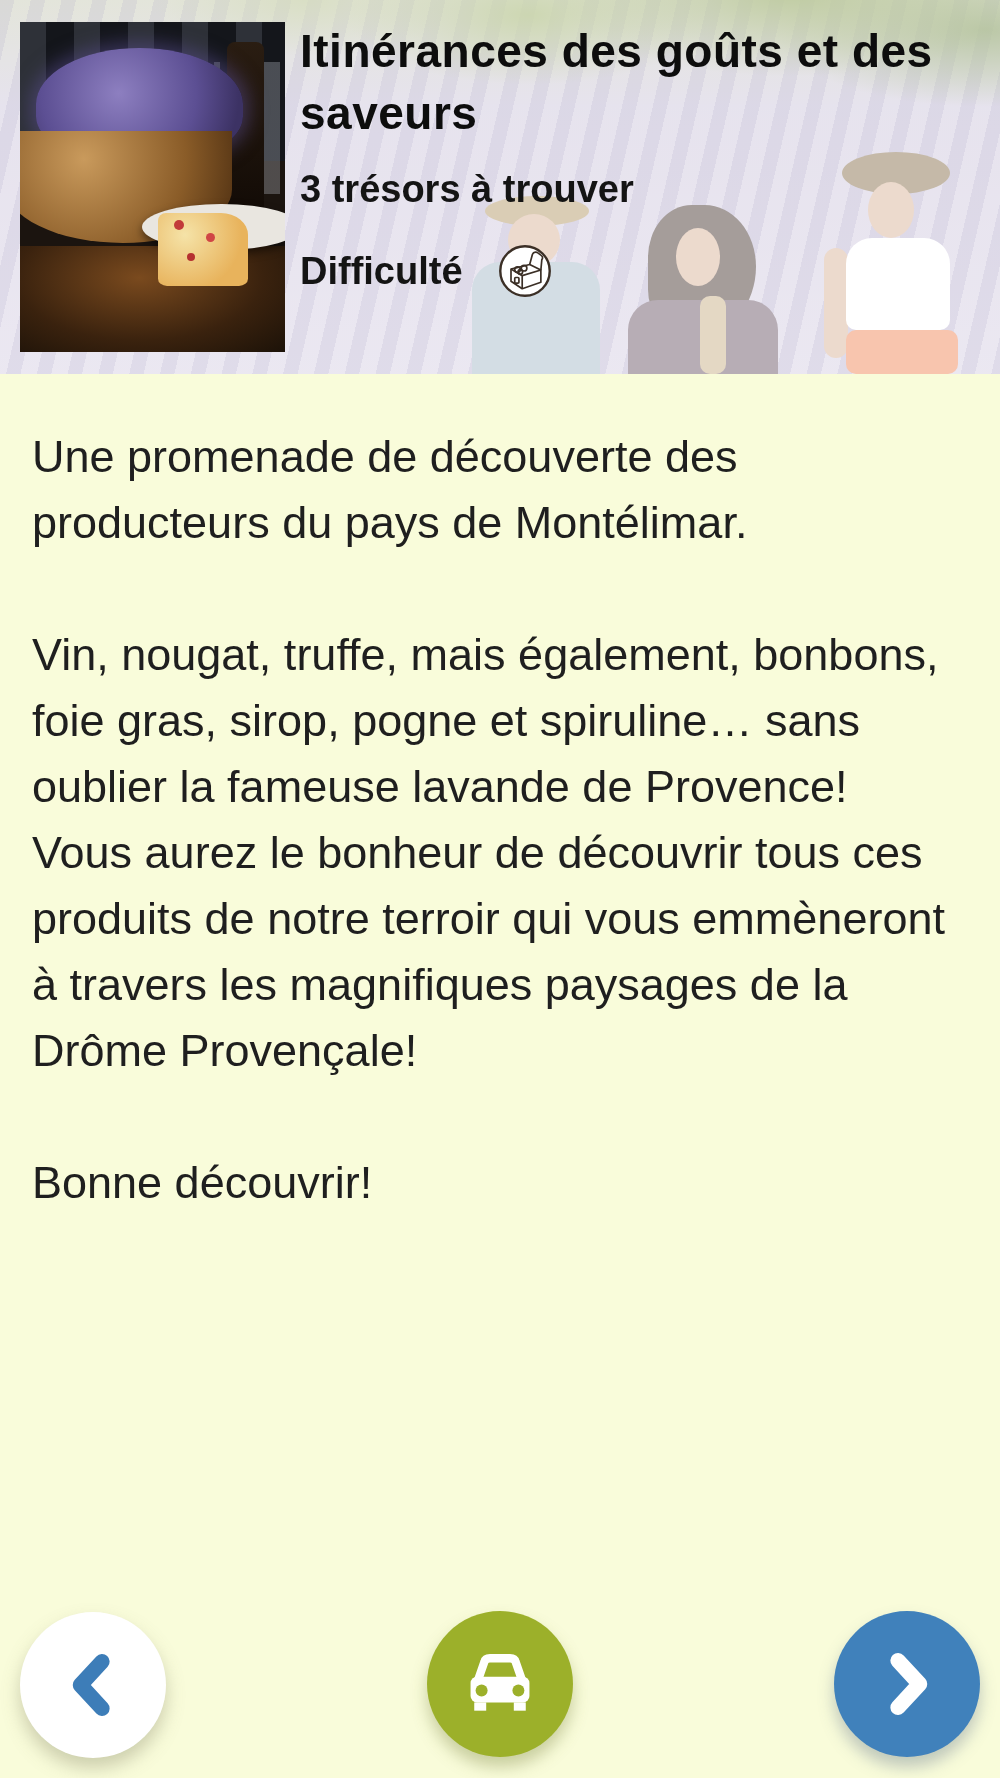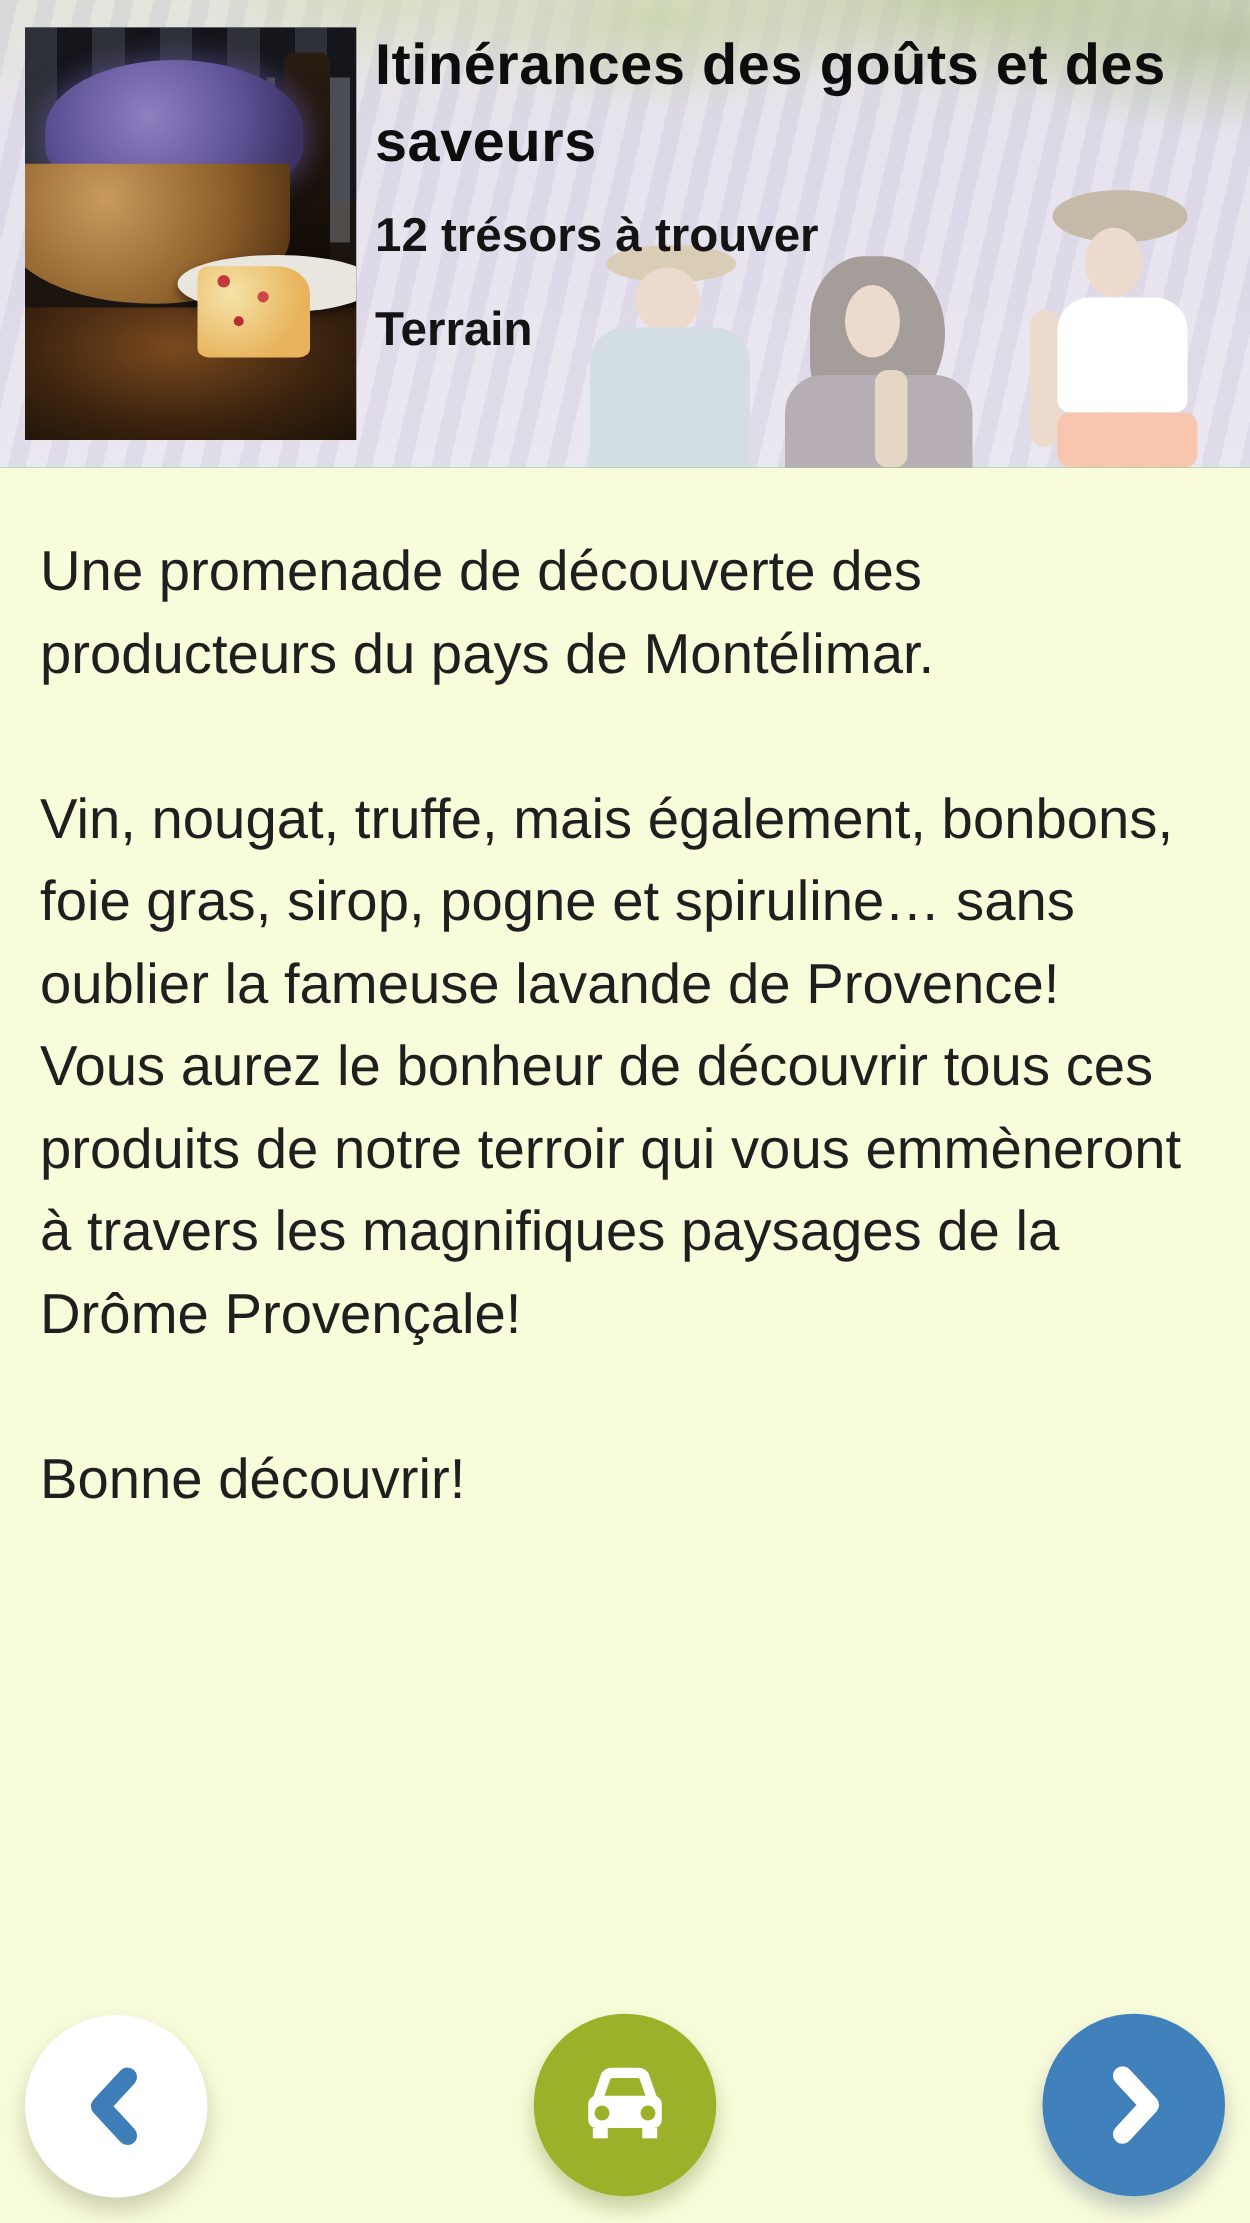--- a/index.html
+++ b/index.html
@@ -108,23 +108,38 @@
     <div class="t-table"></div>
     <div class="t-dish"></div>
     <div class="t-cake"></div>
     <div class="t-dot1"></div>
     <div class="t-dot2"></div>
     <div class="t-dot3"></div>
   </div>
 
   <div class="header-info">
     <h1 class="title">Itinérances des goûts et des saveurs</h1>
-    <div class="treasures">12 trésors à trouver</div>
+    <div class="treasures">3 trésors à trouver</div>
     <div class="meta-row">
-      <span>Terrain</span>
+      <span>Difficulté</span>
+      <span class="chest-wrap">
+        <svg viewBox="0 0 60 60" width="56" height="56">
+          <circle cx="30" cy="30" r="26.5" fill="#ffffff" stroke="#3b2f26" stroke-width="2.6"></circle>
+          <g fill="none" stroke="#3b2f26" stroke-width="1.8" stroke-linejoin="round">
+            <path d="M15 28 L35 23 L47 29 L47 42 L27 49 L15 41 Z"></path>
+            <path d="M15 28 L27 35 L27 49"></path>
+            <path d="M27 35 L47 29"></path>
+            <path d="M35 23 L38 12 Q39 9 43 10 L47 13 Q50 15 48 18 L47 29"></path>
+            <circle cx="22" cy="28.5" r="3"></circle>
+            <circle cx="29" cy="27" r="3"></circle>
+            <circle cx="25" cy="31" r="2.4"></circle>
+            <rect x="19" y="37" width="4.5" height="6" rx="1"></rect>
+          </g>
+        </svg>
+      </span>
     </div>
   </div>
 </div>
 
 <div class="description">
   <p>Une promenade de découverte des producteurs du pays de Montélimar.</p>
   <p>Vin, nougat, truffe, mais également, bonbons, foie gras, sirop, pogne et spiruline… sans oublier la fameuse lavande de Provence! Vous aurez le bonheur de découvrir tous ces produits de notre terroir qui vous emmèneront à travers les magnifiques paysages de la Drôme Provençale!</p>
   <p>Bonne découvrir!</p>
 </div>
 

